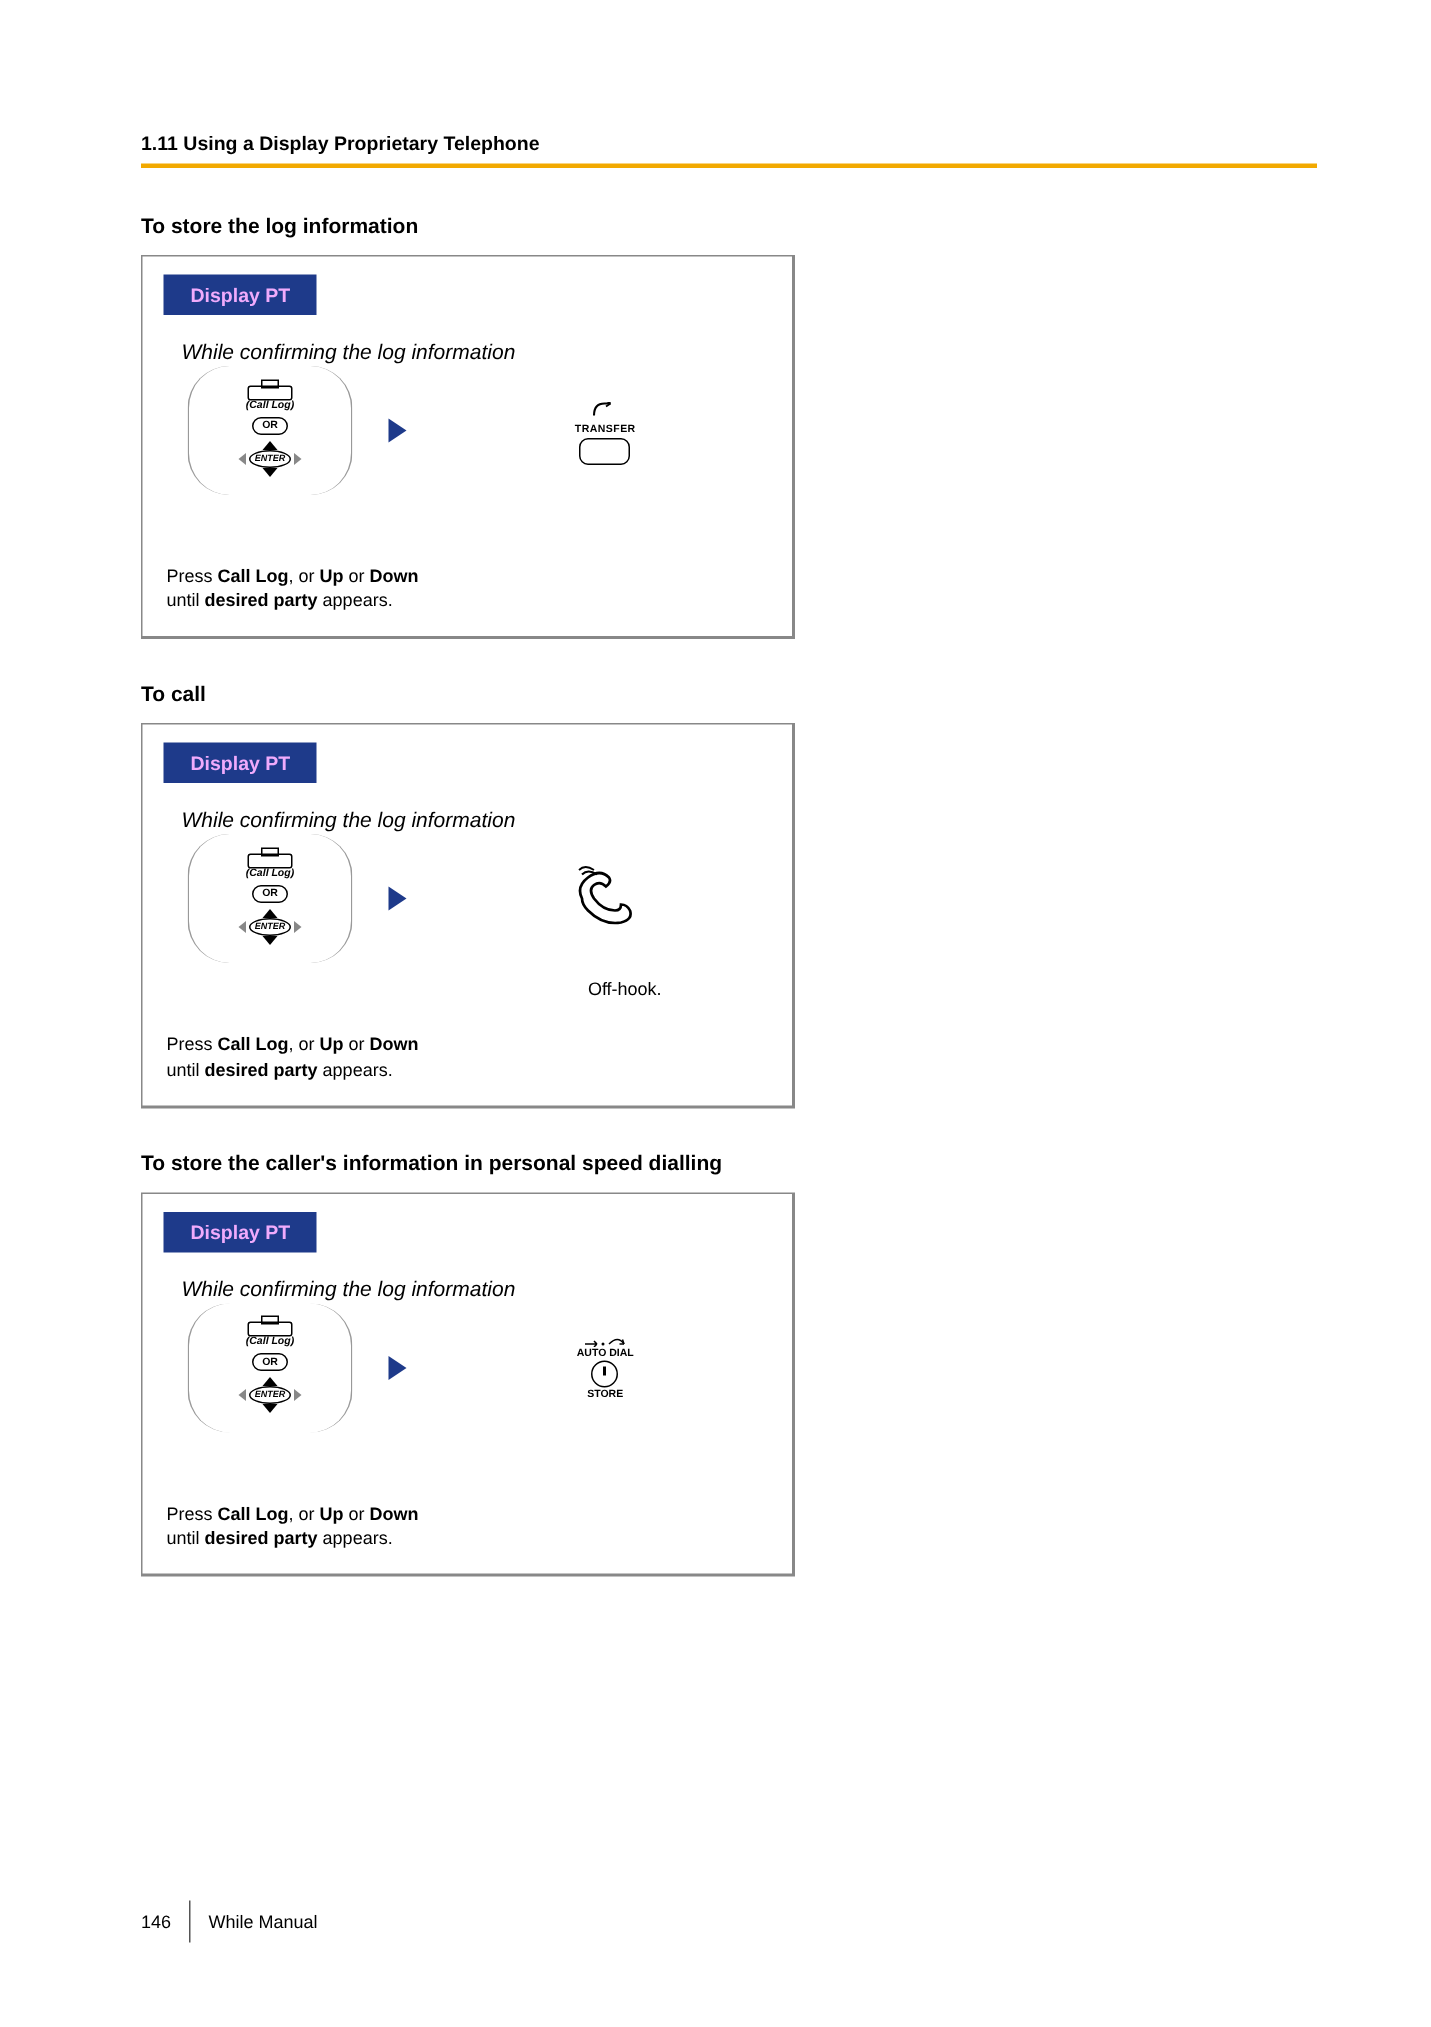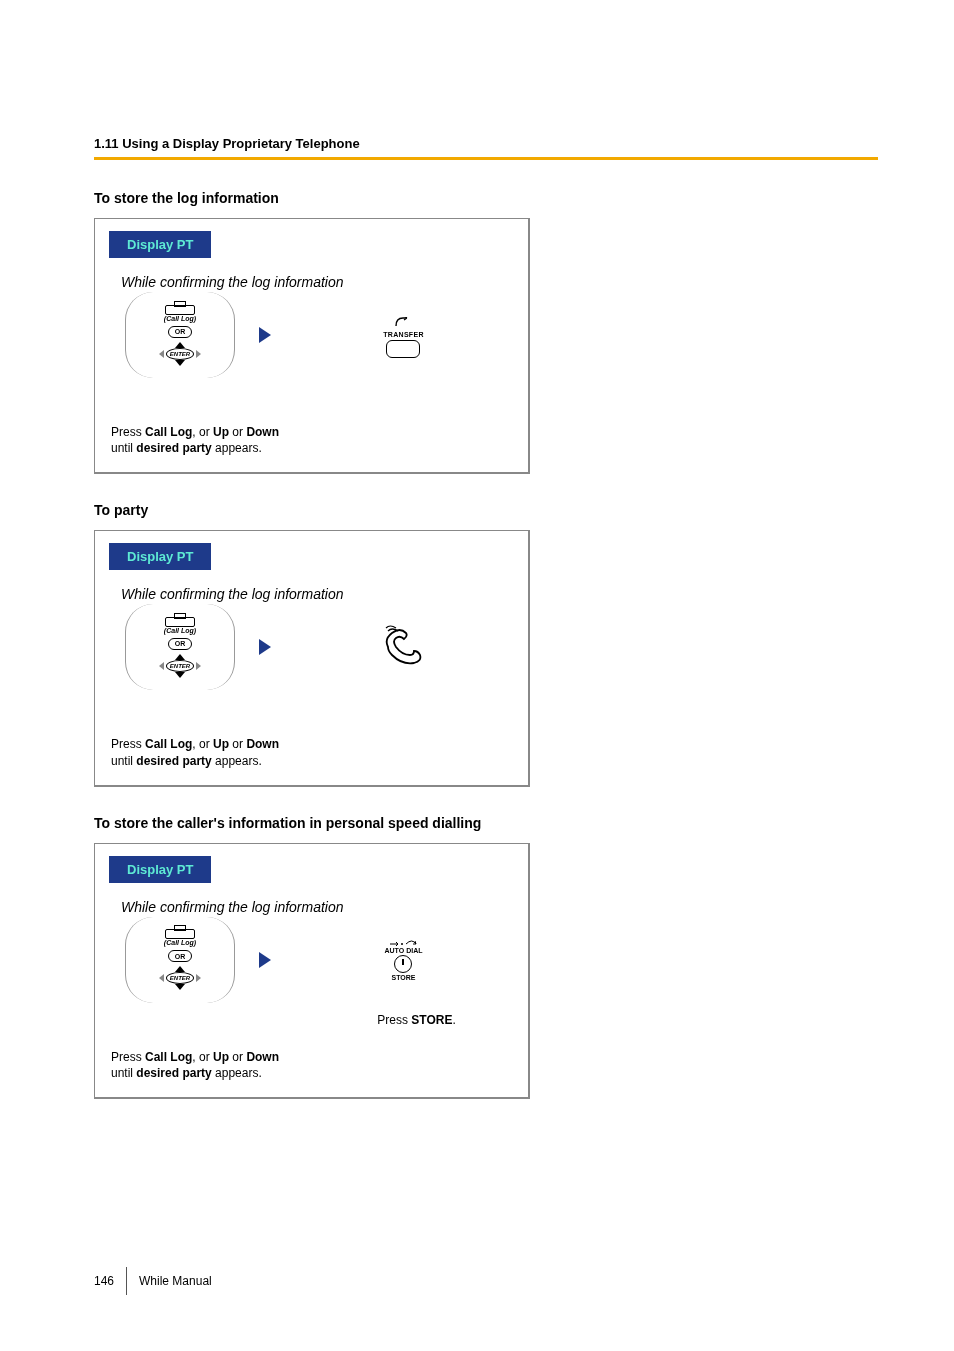--- a/index.html
+++ b/index.html
@@ -5,36 +5,36 @@
   * { box-sizing: border-box; margin: 0; padding: 0; }
   body {
     font-family: Arial, Helvetica, sans-serif;
     width: 954px;
     height: 1351px;
     background: #fff;
     color: #000;
     position: relative;
     padding: 88px 76px 0 94px;
   }
-  .header-line { font-size: 13px; font-weight: bold; margin-bottom: 6px; margin-top: 48px; }
+  .header-line { font-size: 13px; font-weight: bold; margin-bottom: 6px; }
   .accent-bar { height: 3px; background: #f2a900; margin-bottom: 30px; }
   .subheading { font-size: 14px; font-weight: bold; margin-bottom: 12px; }
   .panel {
     border: 1px solid #888;
     border-bottom-width: 2px;
     border-right-width: 2px;
     width: 436px;
     padding: 14px 16px 16px 16px;
     margin-bottom: 28px;
     position: relative;
   }
   .pill {
     display: inline-block;
     background: #1e3a8a;
-    color: #5eead4;
+    color: #f0abfc;
     font-weight: bold;
     font-size: 13px;
     padding: 6px 18px;
     margin: -2px 0 10px -2px;
   }
   .context-line { font-style: italic; font-size: 14px; margin: 6px 0 2px 10px; }
   .steps-row { display: flex; align-items: flex-start; gap: 10px; }
   .step-col { display: flex; flex-direction: column; align-items: center; }
   .icon-box {
     width: 110px;
@@ -141,21 +141,21 @@
     </div>
   </div>
   <div class="caption-row">
     <div class="caption-left">
       <span>Press </span><b>Call Log</b><span>, or </span><b>Up</b><span> or </span><b>Down</b><br>
       <span>until </span><b>desired party</b><span> appears.</span>
     </div>
   </div>
 </div>
 
-<div class="subheading">To party</div>
+<div class="subheading">To call</div>
 <div class="panel">
   <div class="pill">Display PT</div>
   <div class="context-line">While confirming the log information</div>
   <div class="steps-row">
     <div class="step-col">
       <div class="icon-box">
         <div class="call-log-btn">
           <div class="rect"></div>
           <span>(Call Log)</span>
         </div>
@@ -182,20 +182,21 @@
           <path d="M14 3 Q8 -1 4 3" fill="none" stroke="#000" stroke-width="1.2"></path>
         </svg>
       </div>
     </div>
   </div>
   <div class="caption-row">
     <div class="caption-left">
       <span>Press </span><b>Call Log</b><span>, or </span><b>Up</b><span> or </span><b>Down</b><br>
       <span>until </span><b>desired party</b><span> appears.</span>
     </div>
+    <div class="caption-right">Off-hook.</div>
   </div>
 </div>
 
 <div class="subheading">To store the caller's information in personal speed dialling</div>
 <div class="panel">
   <div class="pill">Display PT</div>
   <div class="context-line">While confirming the log information</div>
   <div class="steps-row">
     <div class="step-col">
       <div class="icon-box">
@@ -230,23 +231,20 @@
         <div class="circ"></div>
         <div class="lbl">STORE</div>
       </div>
     </div>
   </div>
   <div class="caption-row">
     <div class="caption-left">
       <span>Press </span><b>Call Log</b><span>, or </span><b>Up</b><span> or </span><b>Down</b><br>
       <span>until </span><b>desired party</b><span> appears.</span>
     </div>
-    <div class="caption-right">
-      <span>Press </span><b>STORE</b><span>.</span>
-    </div>
   </div>
 </div>
 
 <div class="footer-bar">
   <span>146</span>
   <div class="sep"></div>
   <span>While Manual</span>
 </div>
 
 </body></html>

